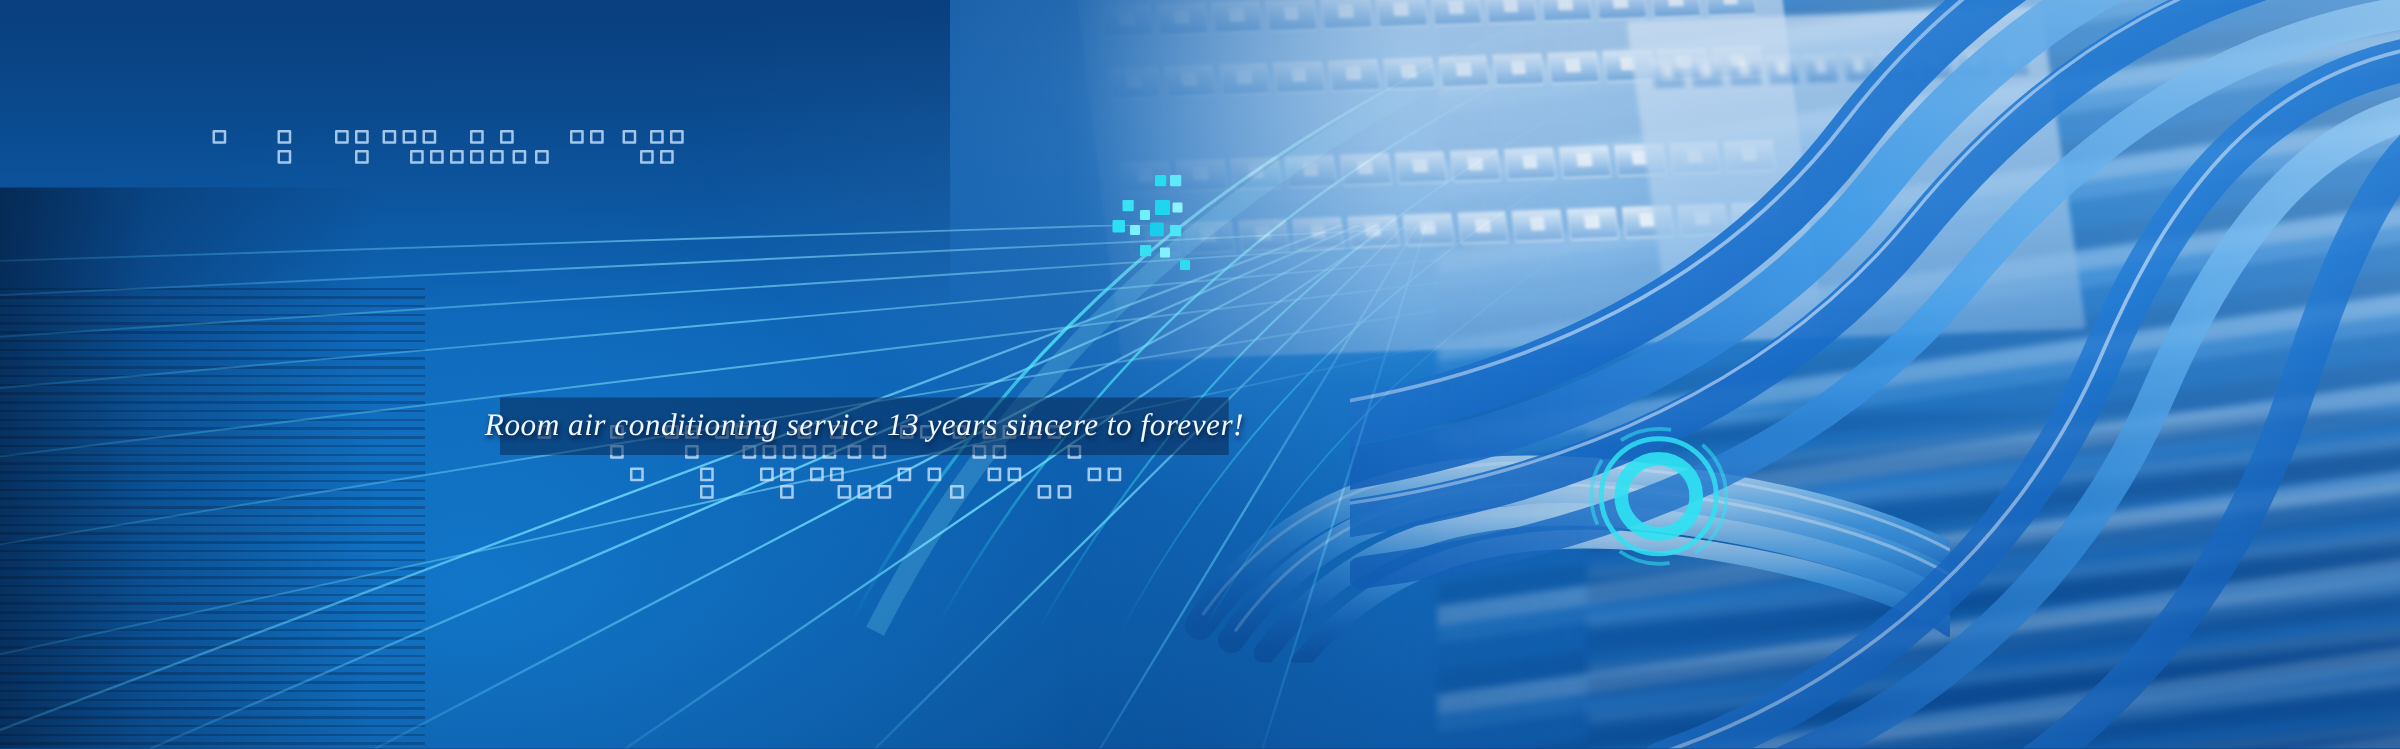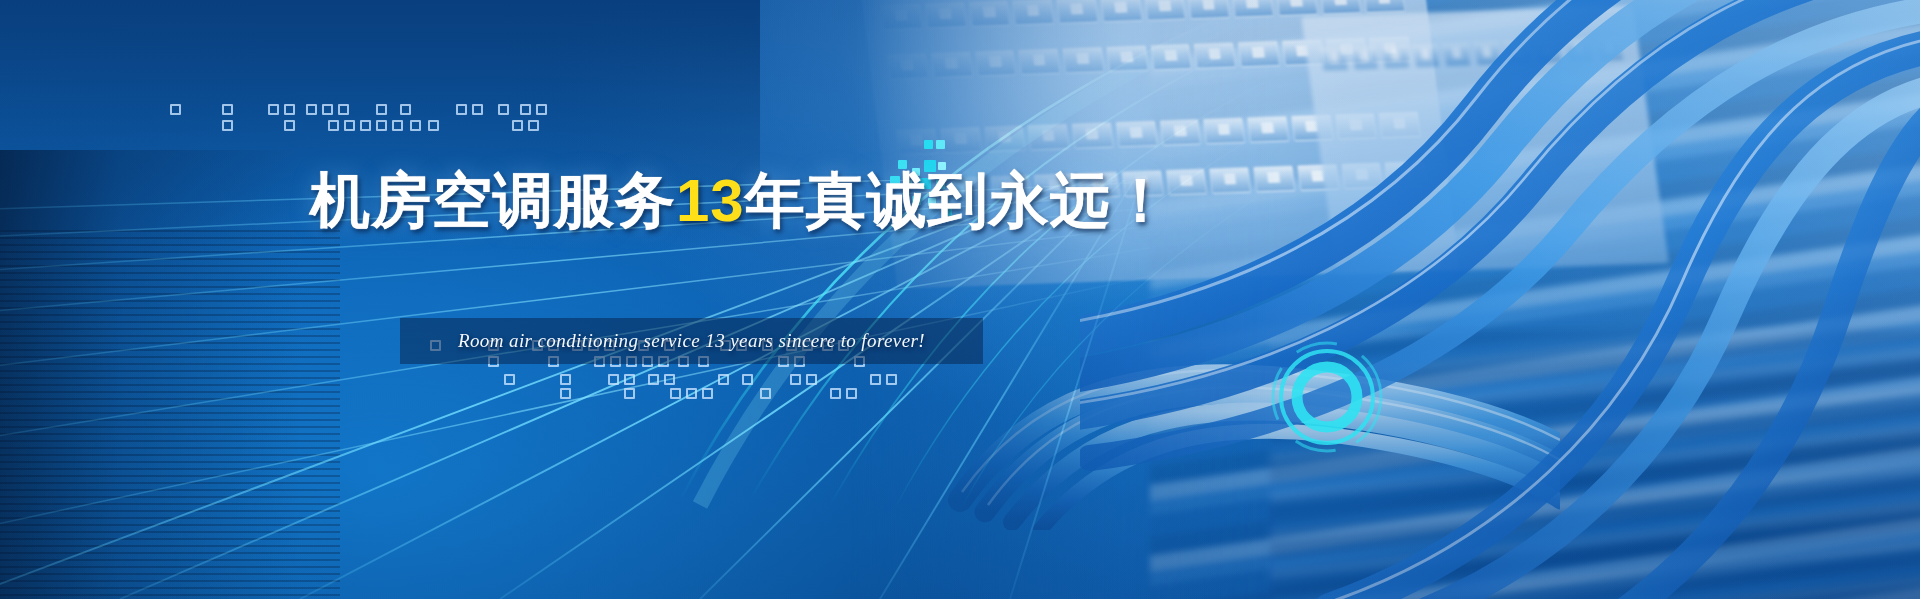--- a/index.html
+++ b/index.html
@@ -160,21 +160,21 @@
   }
 
   .sub-band{
     position:absolute;left:400px;top:318px;width:583px;height:46px;
     background:rgba(6,36,78,.52);
     display:flex;align-items:center;justify-content:center;
   }
   .subtitle{
     font-family:"Liberation Serif","DejaVu Serif",serif;
     font-style:italic;
-    font-size:19px;
+    font-size:25px;
     color:#f2f8ff;
     letter-spacing:.4px;
     white-space:nowrap;
     text-shadow:1px 2px 4px rgba(0,18,48,.85);
   }
 </style>
 </head>
 <body>
 
 <div id="banner">
@@ -477,21 +477,18 @@
     <i style="left:48px;top:22px;width:8px;height:8px;background:#8df4ff"></i>
     <i style="left:0px;top:36px;width:10px;height:10px;background:#2ddff2"></i>
     <i style="left:14px;top:40px;width:8px;height:8px;background:#7af1ff"></i>
     <i style="left:30px;top:38px;width:11px;height:11px;background:#18cfeb"></i>
     <i style="left:46px;top:40px;width:9px;height:9px;background:#4ce6f7"></i>
     <i style="left:22px;top:56px;width:9px;height:9px;background:#35e0f3"></i>
     <i style="left:38px;top:58px;width:8px;height:8px;background:#82f2ff"></i>
     <i style="left:54px;top:68px;width:8px;height:8px;background:#2ddcef"></i>
   </div>
 
-  <div class="headline">
-    <span>机房空调服务</span><span class="num">13</span><span>年真诚到永远！</span>
-  </div>
 
   <div class="sub-band">
     <span class="subtitle">Room air conditioning service 13 years sincere to forever!</span>
   </div>
 
 </div>
 
 </body></html>

